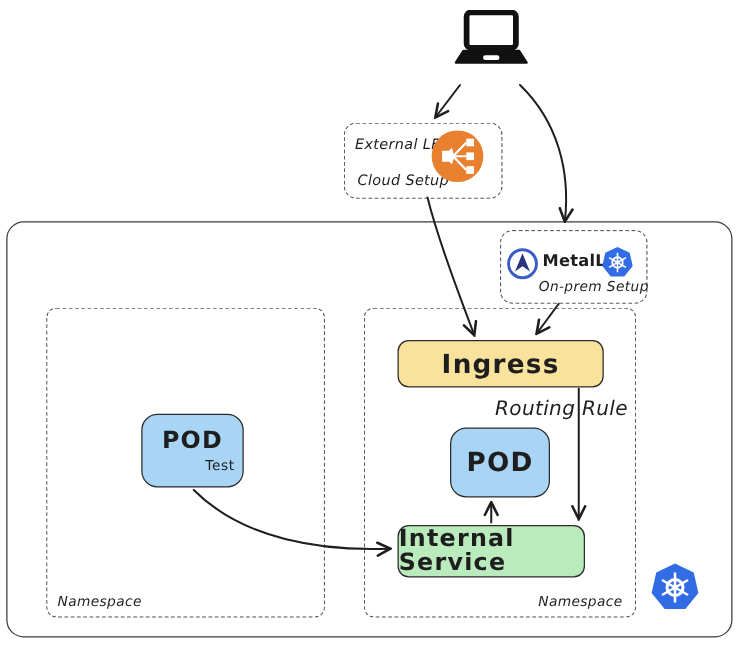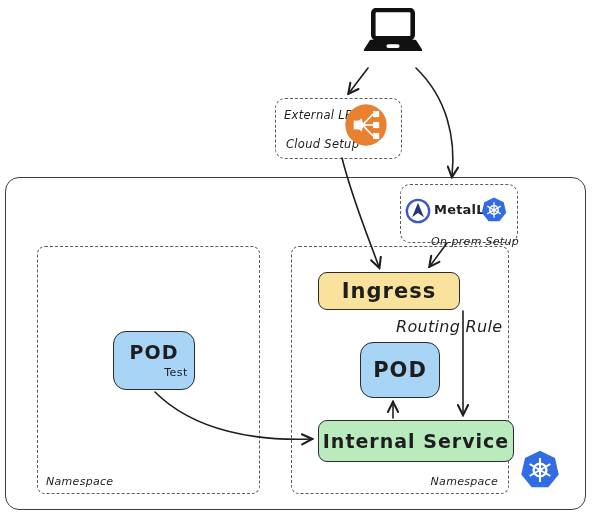--- a/index.html
+++ b/index.html
@@ -20,23 +20,23 @@
   .ns{background:transparent;border-radius:8px;}
   .ns-label{
     position:absolute;bottom:5px;font-size:11px;font-style:italic;
     letter-spacing:.3px;color:#1e1e1e;white-space:nowrap;
   }
   
   .node{
     display:flex;align-items:center;justify-content:center;flex-direction:column;
     border:1.7px solid #2b2b2b;box-sizing:border-box;
   }
-  .node-ingress{left:318px;top:272px;width:142px;height:38px;border-radius:9px;background:#f9e39c;}
+  .node-ingress{left:318px;top:272px;width:165px;height:38px;border-radius:9px;background:#f9e39c;}
   .node-pod{left:360px;top:342px;width:80px;height:56px;border-radius:13px;background:#a8d4f5;}
-  .node-service{left:318px;top:420px;width:196px;height:42px;border-radius:9px;background:#b9ebbd;}
+  .node-service{left:318px;top:420px;width:150px;height:42px;border-radius:9px;background:#b9ebbd;}
   .node-podtest{left:113px;top:331px;width:82px;height:59px;border-radius:13px;background:#a8d4f5;}
   .node-title-lg{font-size:21px;font-weight:700;letter-spacing:1px;line-height:1;}
   .node-title-md{font-size:19px;font-weight:700;letter-spacing:1px;line-height:1;}
   .node-sub{font-size:11px;margin-top:4px;letter-spacing:.5px;margin-left:44px;}
   
   .annot{font-size:11.5px;font-style:italic;letter-spacing:.3px;white-space:nowrap;}
   .elb-box{left:275px;top:98px;width:125px;height:59px;}
   .metallb-box{left:400px;top:184px;width:116px;height:57px;}
   .metallb-title{position:absolute;left:33px;top:17px;font-size:13px;font-weight:700;letter-spacing:.2px;}
   svg{display:block;}
@@ -103,21 +103,21 @@
           <line x1="50" y1="50" x2="50" y2="20"></line>
             <line x1="50" y1="50" x2="76" y2="35"></line>
           <line x1="50" y1="50" x2="76" y2="65"></line>
             <line x1="50" y1="50" x2="50" y2="80"></line>
           <line x1="50" y1="50" x2="24" y2="65"></line>
             <line x1="50" y1="50" x2="24" y2="35"></line>
         </g>
         <circle cx="50" cy="50" r="6" fill="#ffffff"></circle>
       </svg>
     </span>
-    <span class="abs annot" style="left:30px;top:38px;font-size:11px;margin-top:12px;">On-prem Setup</span>
+    <span class="abs annot" style="left:30px;top:38px;font-size:11px;">On-prem Setup</span>
   </div>
 
   <div class="abs node node-ingress">
     <span class="node-title-lg">Ingress</span>
   </div>
   <span class="abs annot" style="left:396px;top:317px;font-size:16px;">Routing Rule</span>
 
   <div class="abs node node-pod">
     <span class="node-title-lg">POD</span>
   </div>

